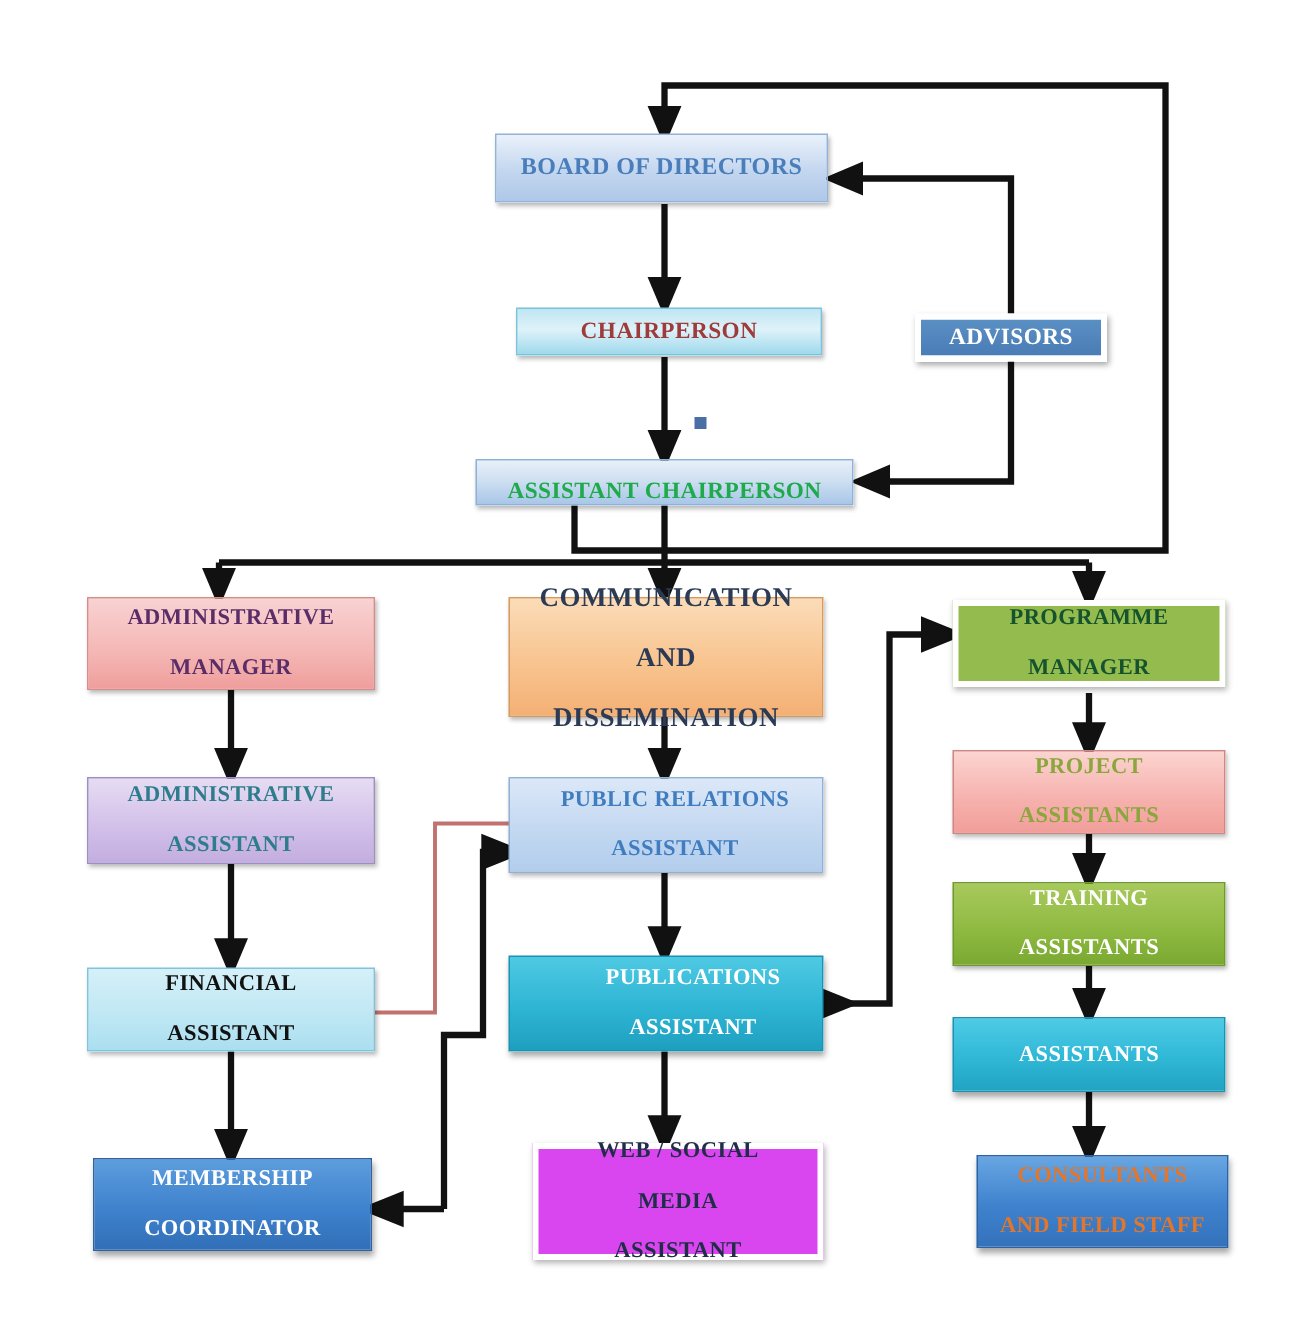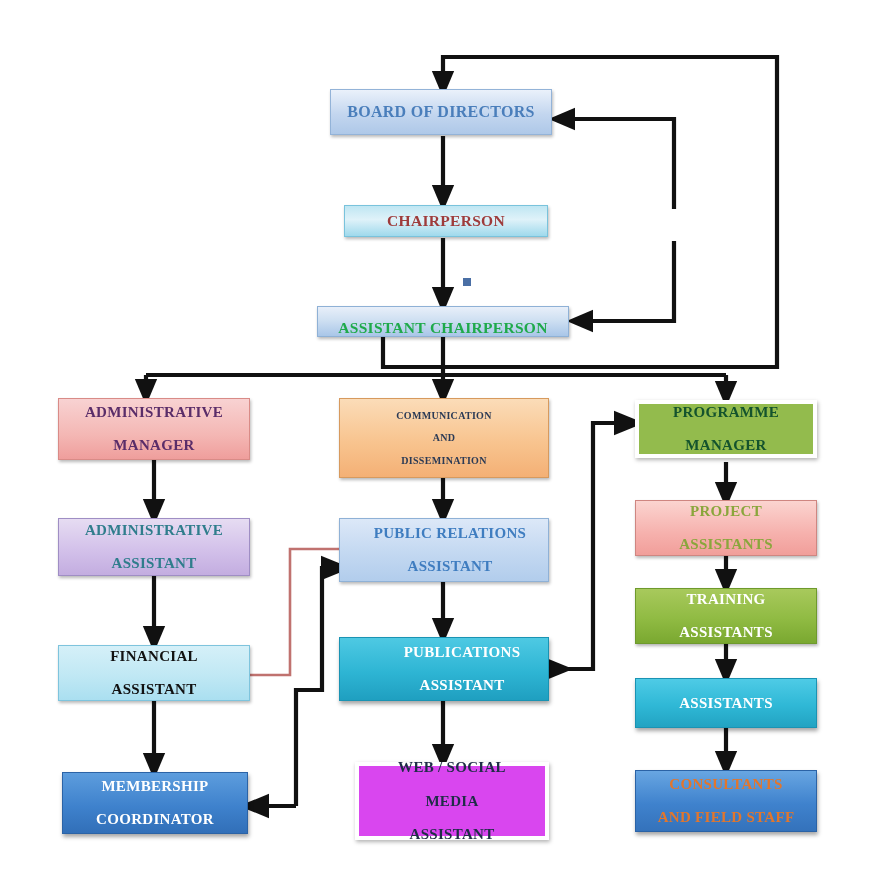--- a/index.html
+++ b/index.html
@@ -19,21 +19,21 @@
   .sk-adv{background:linear-gradient(to bottom,#5a8fc4 0%,#4a7cb5 100%);
           border:4px solid #ffffff;color:#ffffff;font-size:15.5px;
           box-shadow:1px 2px 4px rgba(0,0,0,.35);}
   .sk-asstchair{background:linear-gradient(to bottom,#e8eff9 0%,#cfe0f2 45%,#a9c6e8 100%);
           border:1px solid #8fb1d6;color:#1faa4b;font-size:15.5px;
           box-shadow:1px 2px 3px rgba(0,0,0,.28);align-items:flex-end;}
   .sk-adminmgr{background:linear-gradient(to bottom,#f8d2d2 0%,#f4b7b4 60%,#ef9e9c 100%);
           border:1px solid #d98b87;color:#5a2d69;font-size:15px;
           box-shadow:1px 2px 3px rgba(0,0,0,.28);}
   .sk-comm{background:linear-gradient(to bottom,#fbdcb8 0%,#f8c48f 55%,#f4b075 100%);
-          border:1px solid #d79a5e;color:#2b3a55;font-size:10px;
+          border:1px solid #d79a5e;color:#2b3a55;font-size:18px;
           box-shadow:1px 2px 3px rgba(0,0,0,.28);text-align:center;}
   .sk-progmgr{background:#93bb4d;border:4px solid #ffffff;color:#14532d;font-size:15px;
           box-shadow:1px 2px 4px rgba(0,0,0,.3);}
   .sk-adminasst{background:linear-gradient(to bottom,#e6dcf2 0%,#d3c1ea 55%,#c3ade0 100%);
           border:1px solid #9f8ec4;color:#2f7d8c;font-size:15px;
           box-shadow:1px 2px 3px rgba(0,0,0,.28);}
   .sk-pr{background:linear-gradient(to bottom,#dce8f8 0%,#c3d8f1 55%,#b2cdec 100%);
           border:1px solid #8fb1d6;color:#3f7dc0;font-size:15px;
           box-shadow:1px 2px 3px rgba(0,0,0,.28);}
   .sk-projasst{background:linear-gradient(to bottom,#fbd4d0 0%,#f6b1ad 60%,#f19e9a 100%);
@@ -120,20 +120,23 @@
   <div class="dot" style="left:463px;top:278px;"></div>
 
   <div class="node sk-board" style="left:330px;top:89px;width:222px;height:46px;">
     <span>BOARD OF DIRECTORS</span>
   </div>
 
   <div class="node sk-chair" style="left:344px;top:205px;width:204px;height:32px;">
     <span>CHAIRPERSON</span>
   </div>
 
+  <div class="node sk-adv" style="left:610px;top:209px;width:128px;height:32px;">
+    <span>ADVISORS</span>
+  </div>
 
   <div class="node sk-asstchair" style="left:317px;top:306px;width:252px;height:31px;">
     <span>ASSISTANT CHAIRPERSON</span>
   </div>
 
   <div class="node sk-adminmgr" style="left:58px;top:398px;width:192px;height:62px;">
     <span>
       <span>ADMINISTRATIVE</span><br><span>MANAGER</span>
     </span>
   </div>
@@ -195,19 +198,19 @@
       <span>MEMBERSHIP</span><br><span>COORDINATOR</span>
     </span>
   </div>
 
   <div class="node sk-web" style="left:355px;top:762px;width:194px;height:78px;">
     <span>
       <span>WEB / SOCIAL</span><br><span>MEDIA</span><br><span>ASSISTANT</span>
     </span>
   </div>
 
-  <div class="node sk-cons" style="left:635px;top:770px;width:182px;height:62px;">
+  <div class="node sk-cons" style="left:651px;top:770px;width:168px;height:62px;">
     <span>
       <span>CONSULTANTS</span><br><span>AND FIELD STAFF</span>
     </span>
   </div>
 
 </div>
 
 </body></html>

